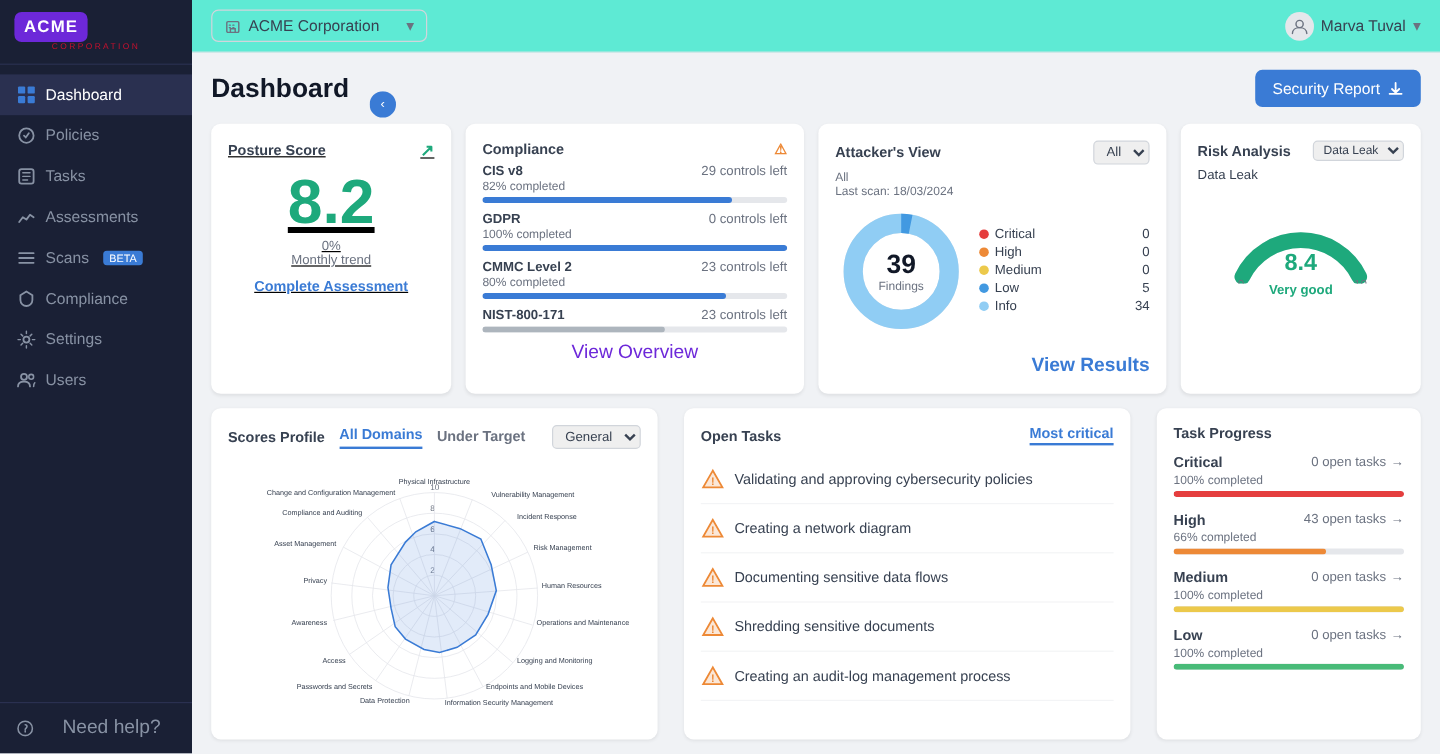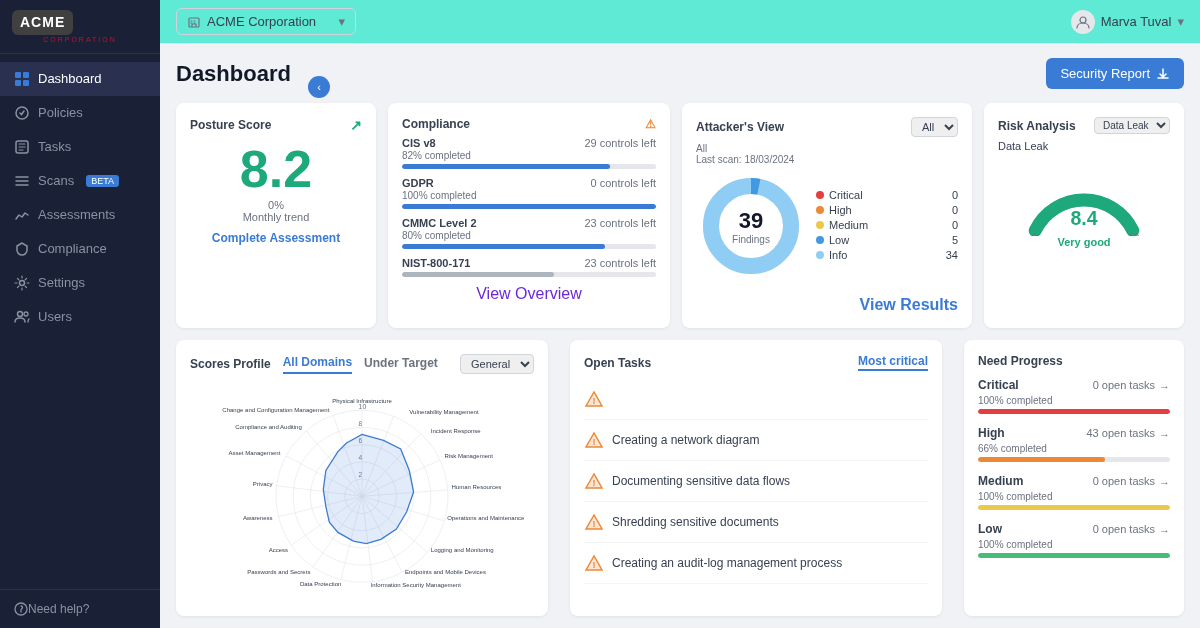--- a/index.html
+++ b/index.html
@@ -1,30 +1,30 @@
 <!DOCTYPE html>
 <html><head>
   <meta charset="utf-8">
   <style>
     * { box-sizing: border-box; margin: 0; padding: 0; }
     body { font-family: -apple-system, BlinkMacSystemFont, 'Segoe UI', sans-serif; background: #f0f2f5; display: flex; height: 628px; overflow: hidden; }
 
     
     .sidebar { width: 160px; min-width: 160px; background: #1a2035; display: flex; flex-direction: column; height: 628px; }
     .sidebar-logo { padding: 10px 12px; border-bottom: 1px solid #2a3050; }
-    .logo-box { background: #404040; border-radius: 6px; padding: 4px 8px; display: inline-block; }
+    .logo-box { background: #6d28d9; border-radius: 6px; padding: 4px 8px; display: inline-block; }
     .logo-box span { color: white; font-weight: 900; font-size: 14px; letter-spacing: 1px; line-height: 1.2; display: block; }
     .logo-sub { color: #c8102e; font-size: 7px; letter-spacing: 2px; text-align: center; margin-top: 1px; }
     .sidebar-nav { flex: 1; padding: 8px 0; }
     .nav-item { display: flex; align-items: center; gap: 8px; padding: 9px 14px; cursor: pointer; color: #8892a4; font-size: 13px; font-weight: 500; border-radius: 0; transition: background 0.15s; }
     .nav-item.active { background: #2a3050; color: #fff; }
     .nav-item .nav-icon { width: 16px; height: 16px; flex-shrink: 0; }
     .nav-badge { background: #3a7bd5; color: white; font-size: 9px; padding: 1px 5px; border-radius: 3px; margin-left: 4px; }
     .sidebar-bottom { padding: 12px 14px; border-top: 1px solid #2a3050; }
-    .need-help { display: flex; align-items: center; gap: 0; color: #8892a4; font-size: 12px; cursor: pointer; }
+    .need-help { display: flex; align-items: center; gap: 24px; color: #8892a4; font-size: 16px; cursor: pointer; }
 
     
     .collapse-btn { position: absolute; left: 148px; top: 76px; width: 22px; height: 22px; background: #3a7bd5; border-radius: 50%; display: flex; align-items: center; justify-content: center; cursor: pointer; z-index: 10; color: white; font-size: 11px; }
 
     
     .main { flex: 1; display: flex; flex-direction: column; overflow: hidden; }
     .topbar { background: #5eead4; border-bottom: 1px solid #e5e7eb; padding: 8px 16px; display: flex; align-items: center; justify-content: space-between; min-height: 44px; }
     .company-select { display: flex; align-items: center; gap: 6px; border: 1px solid #d1d5db; border-radius: 6px; padding: 5px 10px; font-size: 13px; color: #374151; cursor: pointer; min-width: 180px; }
     .user-info { display: flex; align-items: center; gap: 6px; font-size: 13px; color: #374151; cursor: pointer; }
     .user-avatar { width: 24px; height: 24px; border-radius: 50%; background: #e5e7eb; display: flex; align-items: center; justify-content: center; font-size: 11px; color: #6b7280; }
@@ -32,21 +32,21 @@
     .content { flex: 1; overflow-y: auto; padding: 14px 16px; }
     .page-header { display: flex; align-items: center; justify-content: space-between; margin-bottom: 14px; }
     .page-title { font-size: 22px; font-weight: 700; color: #111827; }
     .security-report-btn { background: #3a7bd5; color: white; border: none; border-radius: 6px; padding: 8px 14px; font-size: 13px; cursor: pointer; display: flex; align-items: center; gap: 6px; }
 
     
     .cards-row { display: grid; grid-template-columns: 200px 1fr 290px 200px; gap: 12px; margin-bottom: 12px; }
     .card { background: white; border-radius: 8px; padding: 14px; box-shadow: 0 1px 3px rgba(0,0,0,0.07); }
 
     
-    .posture-card { display: flex; flex-direction: column; }
+    .posture-card { display: flex; flex-direction: column; text-decoration: underline; }
     .card-title { font-size: 12px; font-weight: 600; color: #374151; margin-bottom: 6px; display: flex; align-items: center; justify-content: space-between; }
     .score-value { font-size: 52px; font-weight: 700; color: #1ea97c; line-height: 1; margin: 4px 0; }
     .score-trend { font-size: 11px; color: #6b7280; text-align: center; margin-bottom: 8px; }
     .complete-btn { color: #3a7bd5; font-size: 12px; font-weight: 600; text-align: center; cursor: pointer; border: none; background: none; }
 
     
     .compliance-card {}
     .compliance-item { margin-bottom: 8px; }
     .ci-header { display: flex; justify-content: space-between; align-items: center; font-size: 11px; color: #374151; font-weight: 600; }
     .ci-sub { font-size: 10px; color: #6b7280; margin-top: 1px; margin-bottom: 3px; }
@@ -135,30 +135,30 @@
     </div>
     <div class="nav-item">
       <svg class="nav-icon" viewBox="0 0 16 16" fill="none">
         <rect x="2" y="2" width="12" height="12" rx="2" stroke="#8892a4" stroke-width="1.5"></rect>
         <path d="M5 8h6M5 5h6M5 11h4" stroke="#8892a4" stroke-width="1.2" stroke-linecap="round"></path>
       </svg>
       <span>Tasks</span>
     </div>
     <div class="nav-item">
       <svg class="nav-icon" viewBox="0 0 16 16" fill="none">
+        <path d="M2 12L5 8l3 2 3-4 3 2" stroke="#8892a4" stroke-width="1.5" stroke-linecap="round" stroke-linejoin="round"></path>
+      </svg>
+      <span>Assessments</span>
+    </div>
+    <div class="nav-item">
+      <svg class="nav-icon" viewBox="0 0 16 16" fill="none">
         <path d="M2 4h12M2 8h12M2 12h12" stroke="#8892a4" stroke-width="1.5" stroke-linecap="round"></path>
       </svg>
       <span>Scans</span>
       <span class="nav-badge">BETA</span>
-    </div>
-    <div class="nav-item">
-      <svg class="nav-icon" viewBox="0 0 16 16" fill="none">
-        <path d="M2 12L5 8l3 2 3-4 3 2" stroke="#8892a4" stroke-width="1.5" stroke-linecap="round" stroke-linejoin="round"></path>
-      </svg>
-      <span>Assessments</span>
     </div>
     <div class="nav-item">
       <svg class="nav-icon" viewBox="0 0 16 16" fill="none">
         <path d="M8 2L3 5v4c0 3 2.5 5 5 5s5-2 5-5V5z" stroke="#8892a4" stroke-width="1.5"></path>
       </svg>
       <span>Compliance</span>
     </div>
     <div class="nav-item">
       <svg class="nav-icon" viewBox="0 0 16 16" fill="none">
         <circle cx="8" cy="8" r="2.5" stroke="#8892a4" stroke-width="1.5"></circle>
@@ -441,20 +441,21 @@
           <div class="tasks-header">
             <span class="card-title" style="margin-bottom:0;">Open Tasks</span>
             <span class="most-critical">Most critical</span>
           </div>
           <div class="task-item">
             <svg class="task-icon" viewBox="0 0 20 20" fill="none">
               <path d="M10 3L2 17h16L10 3z" fill="#ed8936" opacity="0.2"></path>
               <path d="M10 3L2 17h16L10 3z" stroke="#ed8936" stroke-width="1.5"></path>
               <text x="10" y="15" text-anchor="middle" font-size="9" fill="#ed8936" font-weight="bold">!</text>
             </svg>
+            <span class="task-text">Validating and approving cybersecurity policies</span>
           </div>
           <div class="task-item">
             <svg class="task-icon" viewBox="0 0 20 20" fill="none">
               <path d="M10 3L2 17h16L10 3z" fill="#ed8936" opacity="0.2"></path>
               <path d="M10 3L2 17h16L10 3z" stroke="#ed8936" stroke-width="1.5"></path>
               <text x="10" y="15" text-anchor="middle" font-size="9" fill="#ed8936" font-weight="bold">!</text>
             </svg>
             <span class="task-text">Creating a network diagram</span>
           </div>
           <div class="task-item">
@@ -477,21 +478,21 @@
             <svg class="task-icon" viewBox="0 0 20 20" fill="none">
               <path d="M10 3L2 17h16L10 3z" fill="#ed8936" opacity="0.2"></path>
               <path d="M10 3L2 17h16L10 3z" stroke="#ed8936" stroke-width="1.5"></path>
               <text x="10" y="15" text-anchor="middle" font-size="9" fill="#ed8936" font-weight="bold">!</text>
             </svg>
             <span class="task-text">Creating an audit-log management process</span>
           </div>
         </div>
 
         <div class="card task-progress-card">
-          <div class="card-title" style="margin-bottom:10px;">Need Progress</div>
+          <div class="card-title" style="margin-bottom:10px;">Task Progress</div>
           <div class="tp-item">
             <div class="tp-header">
               <span class="tp-label">Critical</span>
               <span class="tp-count">
                 <span>0 open tasks</span>
                 <span>→</span>
               </span>
             </div>
             <div class="tp-sub">100% completed</div>
             <div class="tp-bar">

